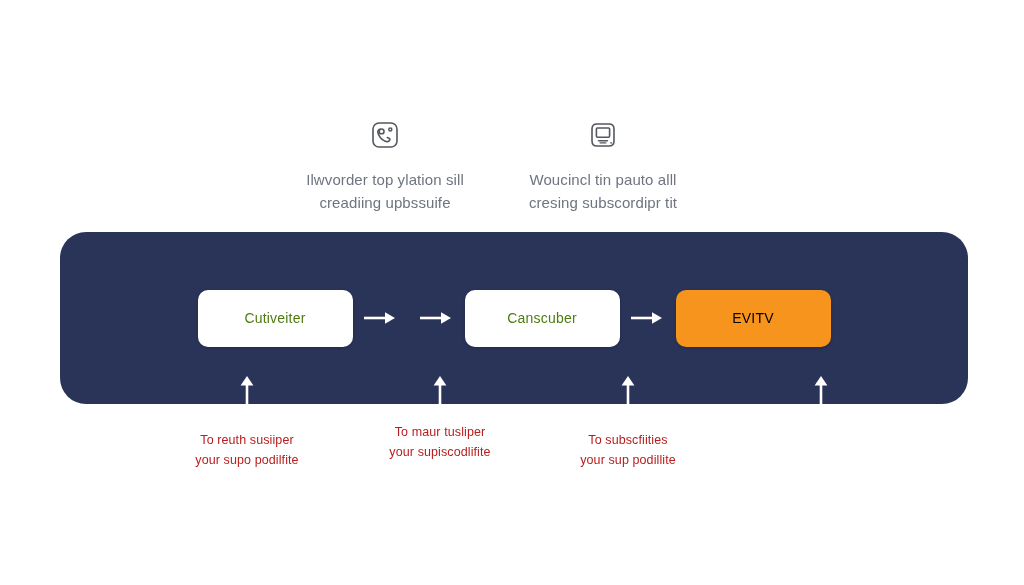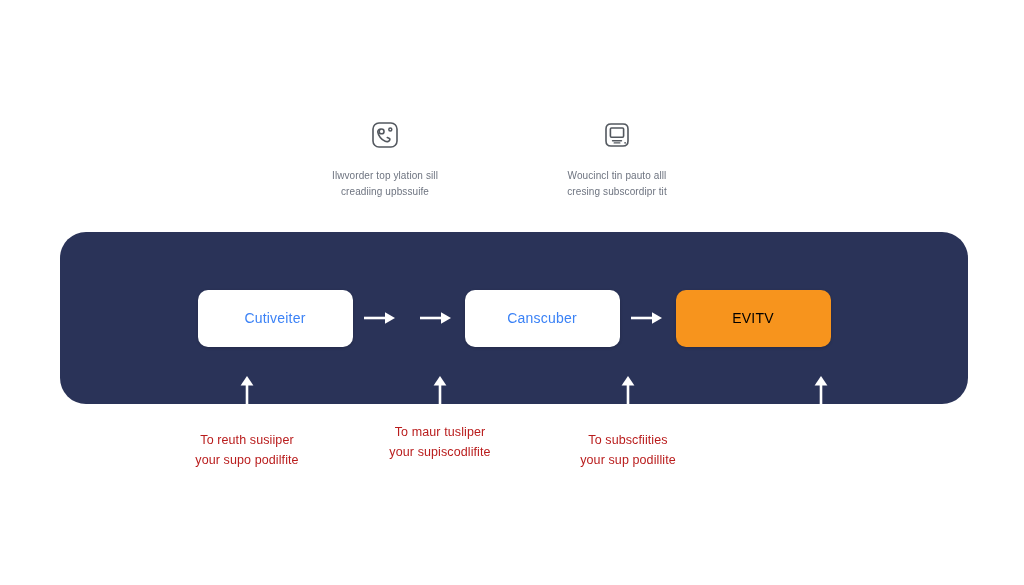--- a/index.html
+++ b/index.html
@@ -28,21 +28,21 @@
     text-align: center;
   }
   .top-annotation .icon-wrap {
     height: 46px;
     display: flex;
     align-items: center;
     justify-content: center;
     margin-bottom: 10px;
   }
   .top-annotation .caption {
-    font-size: 10px;
+    font-size: 15px;
     line-height: 1.55;
     color: #6e7480;
     letter-spacing: 0.1px;
     white-space: pre-line;
   }
 
   
   .arrow-down, .arrow-up {
     position: absolute;
     width: 20px;
@@ -74,21 +74,21 @@
 
   .step-box {
     width: 155px;
     height: 57px;
     border-radius: 10px;
     background: #ffffff;
     display: flex;
     align-items: center;
     justify-content: center;
     font-size: 14px;
-    color: #3b82f6;
+    color: #4d7c0f;
     letter-spacing: 0.2px;
     box-shadow: 0 1px 3px rgba(0,0,0,0.18);
   }
   .step-box.highlight {
     background: #f7941d;
     color: #000000;
   }
 
   .step-arrow {
     width: 56px;
@@ -122,21 +122,21 @@
         <path d="M8 14 C8 10.7 10.7 8 14 8 L26 8 C29.3 8 32 10.7 32 14 L32 26 C32 29.3 29.3 32 26 32 L14 32 C10.7 32 8 29.3 8 26 Z" stroke="#53585f" stroke-width="1.6" fill="none"></path>
         <path d="M15.2 14.3 C13.6 14.3 12.6 15.6 12.8 17.1 C13.3 20.6 16.4 24.7 20.2 26.3 C22.4 27.2 24.6 26.3 24.9 24.5 C25.0 23.9 24.6 23.4 24.0 23.2 L22.3 22.6" stroke="#53585f" stroke-width="1.6" stroke-linecap="round" fill="none"></path>
         <circle cx="16.6" cy="16.4" r="2.4" stroke="#53585f" stroke-width="1.6" fill="none"></circle>
         <circle cx="25.3" cy="14.6" r="1.5" stroke="#53585f" stroke-width="1.5" fill="none"></circle>
       </svg>
     </div>
     <div class="caption">Ilwvorder top ylation sill
 creadiing upbssuife</div>
   </div>
 
-  <div class="top-annotation" style="left:502px; top:112px;">
+  <div class="top-annotation" style="left:488px; top:112px;">
     <div class="icon-wrap">
       <svg width="40" height="40" viewBox="0 0 40 40" fill="none">
         <path d="M9 14 C9 11 11 9 14 9 L26 9 C29 9 31 11 31 14 L31 26 C31 29 29 31 26 31 L14 31 C11 31 9 29 9 26 Z" stroke="#53585f" stroke-width="1.6" fill="none"></path>
         <rect x="13.4" y="13" width="13.2" height="9.2" rx="1.1" stroke="#53585f" stroke-width="1.6" fill="none"></rect>
         <path d="M15.6 25.8 L24.4 25.8" stroke="#53585f" stroke-width="1.6" stroke-linecap="round"></path>
         <path d="M17.2 27.9 L22.8 27.9" stroke="#53585f" stroke-width="1.4" stroke-linecap="round"></path>
         <circle cx="28.1" cy="27.8" r="0.9" fill="#53585f"></circle>
       </svg>
     </div>
     <div class="caption">Woucincl tin pauto alll

